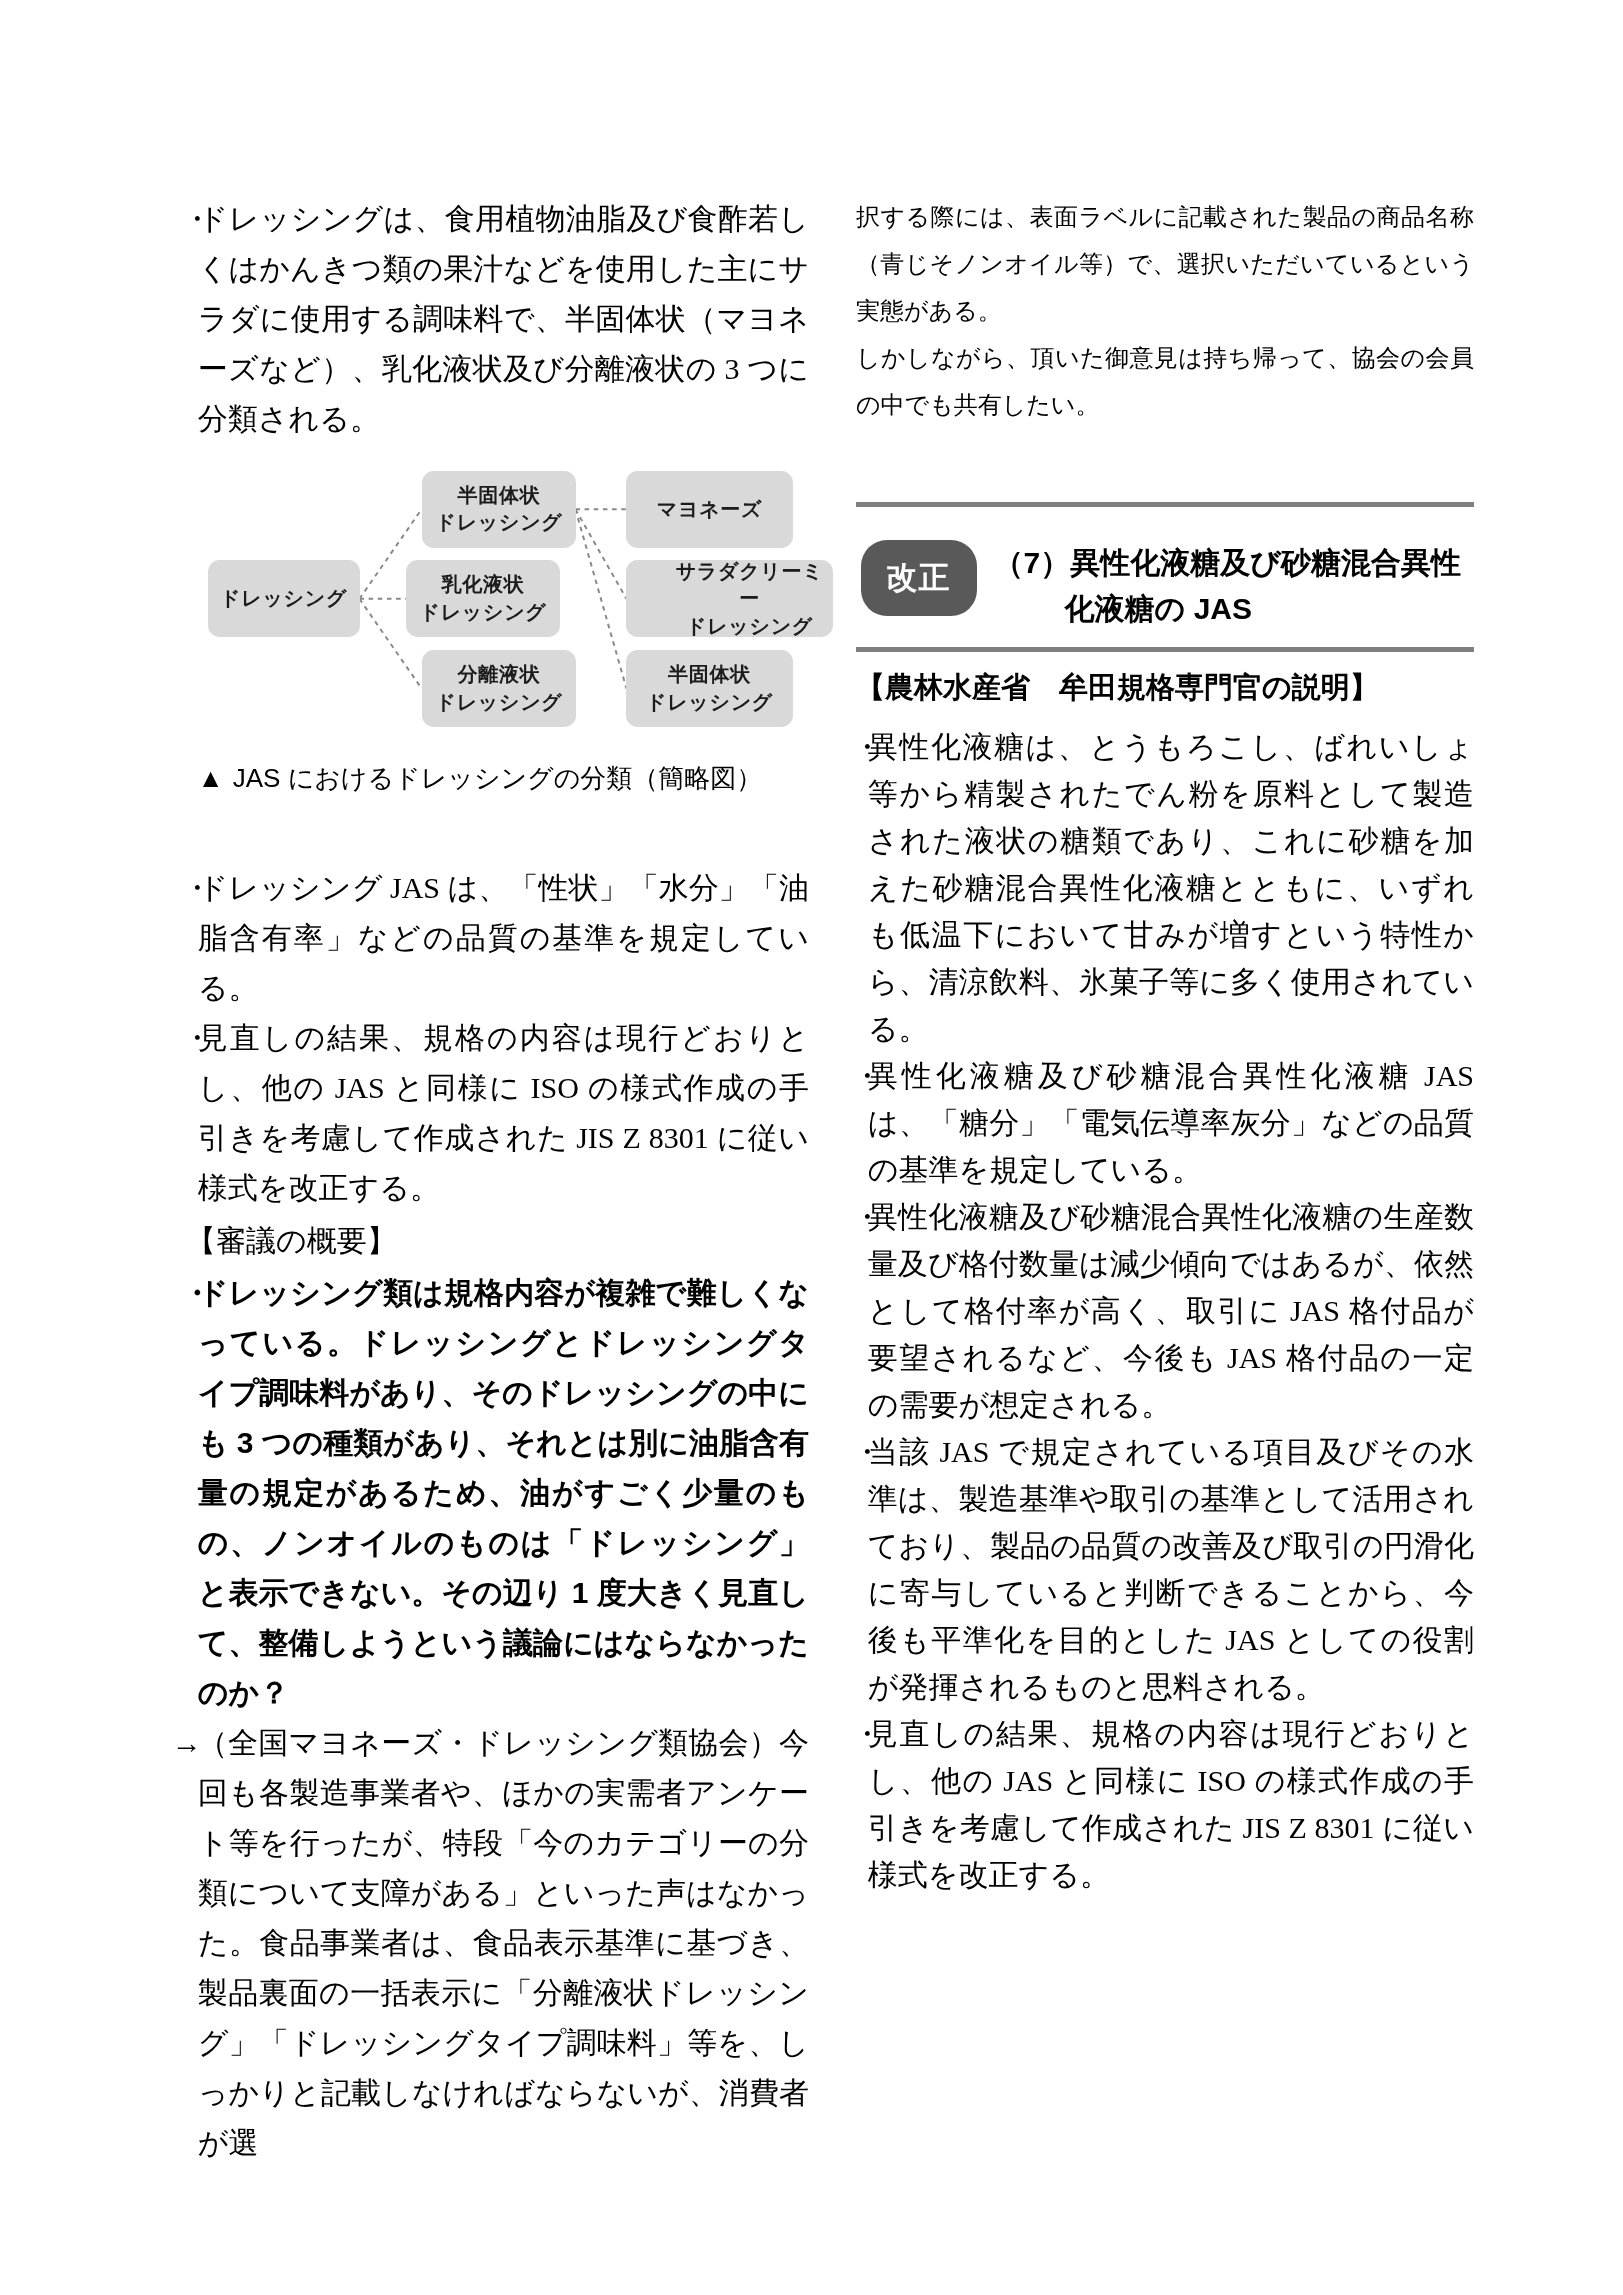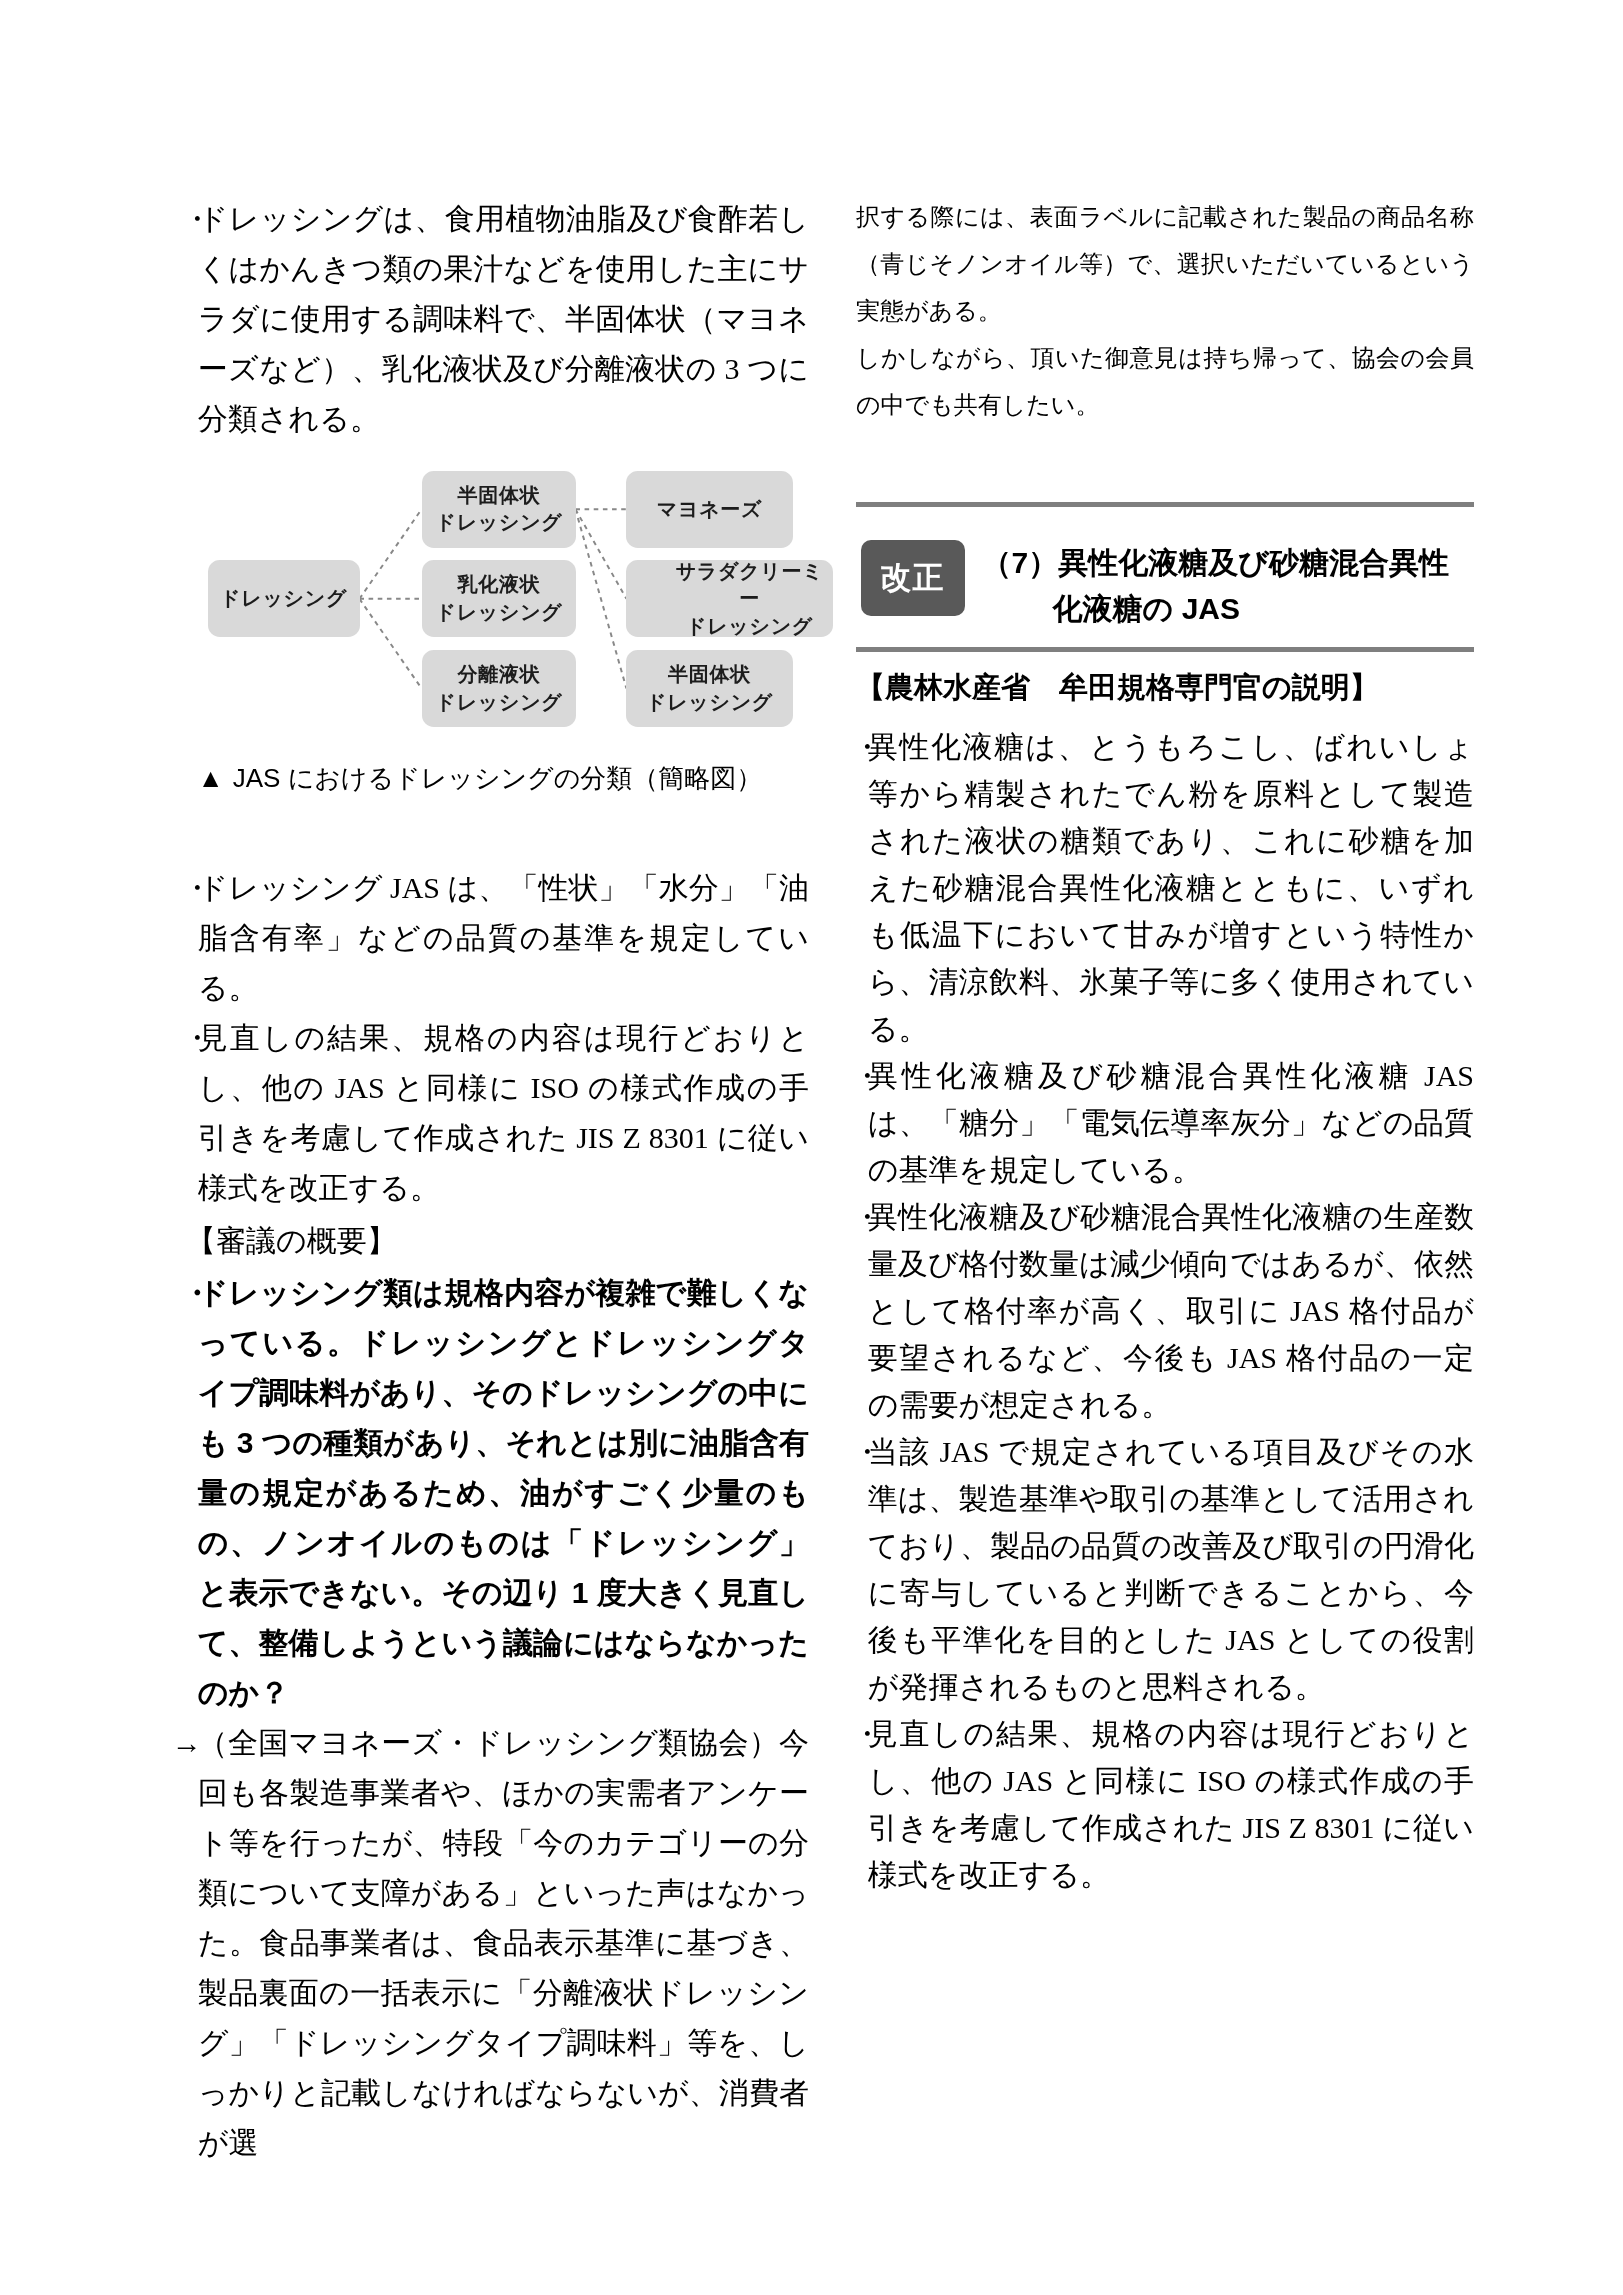--- a/index.html
+++ b/index.html
@@ -31,21 +31,21 @@
   .diagram{position:relative;height:275px;margin-top:18.3px;}
   .dbox{
     position:absolute;background:#d9d9d9;border-radius:11.8px;
     display:flex;flex-direction:column;align-items:center;justify-content:center;
     font-family:"Liberation Sans","DejaVu Sans",sans-serif;
     font-weight:bold;font-size:20px;line-height:27.5px;color:#1c1c1c;
     letter-spacing:0.7px;text-align:center;
   }
   .dbox-root{left:21.6px;top:98px;width:152px;height:77px;}
   .dbox-m1{left:236px;top:8.5px;width:154px;height:77px;}
-  .dbox-m2{left:236px;top:98px;width:154px;height:77px;font-family:Liberation Serif, serif;}
+  .dbox-m2{left:220px;top:98px;width:154px;height:77px;font-family:Liberation Serif, serif;}
   .dbox-m3{left:236px;top:188px;width:154px;height:77px;}
   .dbox-r1{left:440px;top:8.5px;width:167px;height:77px;}
   .dbox-r2{left:440px;top:98px;width:167px;height:77px;padding-left:40px;}
   .dbox-r3{left:440px;top:188px;width:167px;height:77px;}
   svg.connectors{position:absolute;left:0;top:0;}
 
   .caption{
     margin:23.6px 0 0 11.8px;font-family:"Liberation Sans","DejaVu Sans",sans-serif;
     font-size:26px;line-height:34px;color:#000000;
   }
@@ -61,21 +61,21 @@
   #qa li.question{
     font-family:"Liberation Sans","DejaVu Sans",sans-serif;font-weight:bold;
   }
 
   
   .rule{height:4.6px;background:#7f7f7f;border:none;margin:0;}
   #rule1{margin-top:73px;}
   #rule2{margin-top:15.7px;}
   .section-head{margin-top:33px;display:flex;align-items:flex-start;min-height:92px;}
   .badge{
-    margin-left:4.6px;width:104px;height:76px;background:#595959;border-radius:10px;
+    margin-left:4.6px;width:116px;height:76px;background:#595959;border-radius:26px;
     display:flex;align-items:center;justify-content:center;flex:0 0 auto;
     font-family:"Liberation Sans","DejaVu Sans",sans-serif;
     font-size:31px;font-weight:bold;color:#ffffff;letter-spacing:1.3px;
   }
   .section-title{
     margin-left:17px;width:478px;
     font-family:"Liberation Sans","DejaVu Sans",sans-serif;
     font-size:30px;line-height:46px;font-weight:bold;
     padding-left:71px;text-indent:-71px;
   }

